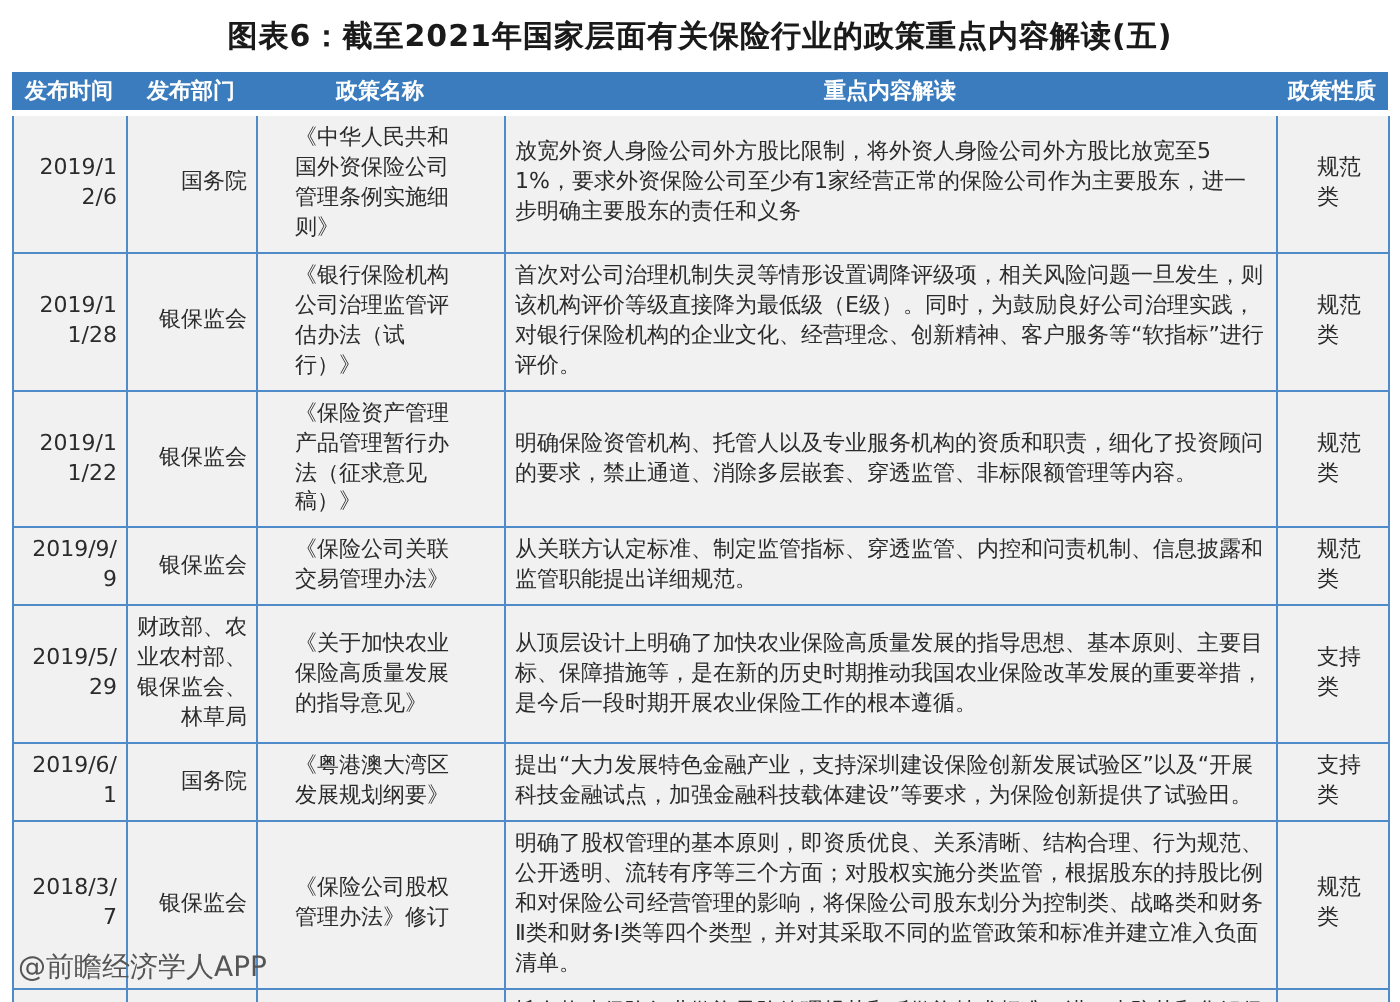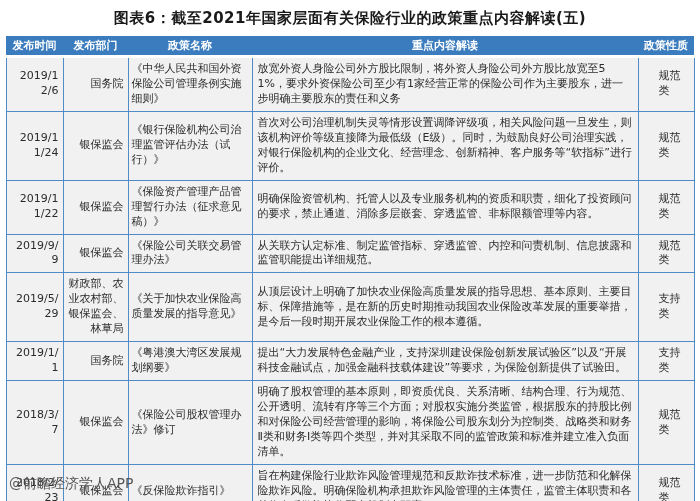--- a/index.html
+++ b/index.html
@@ -48,21 +48,21 @@
     color: #2b2b2b;
     word-break: break-all;
   }
   col.c-date   { width: 57px; }
   col.c-dept   { width: 65px; }
   col.c-policy { width: 124px; }
   col.c-content{ width: 386px; }
   col.c-nature { width: 56px; }
   td.td-date   { text-align: right; padding-right: 4px; }
   td.td-dept   { text-align: right; padding-left: 4px; }
-  td.td-policy { text-align: left; padding: 4px 3px; }
+  td.td-policy { text-align: left; padding: 4px 19px; }
   td.td-content{ text-align: left; padding: 4px 5px; }
   td.td-nature { text-align: left; padding-left: 20px; }
   .footer {
     position: absolute;
     left: 0; right: 0; bottom: 8px;
     display: flex;
     justify-content: space-between;
     padding: 0 9px;
     z-index: 2;
   }
@@ -132,21 +132,21 @@
     </thead>
     <tbody id="tbody">
         <tr>
           <td class="td-date">2019/12/6</td>
           <td class="td-dept">国务院</td>
           <td class="td-policy">《中华人民共和国外资保险公司管理条例实施细则》</td>
           <td class="td-content">放宽外资人身险公司外方股比限制，将外资人身险公司外方股比放宽至51%，要求外资保险公司至少有1家经营正常的保险公司作为主要股东，进一步明确主要股东的责任和义务</td>
           <td class="td-nature">规范类</td>
         </tr>
         <tr>
-          <td class="td-date">2019/11/24</td>
+          <td class="td-date">2019/11/28</td>
           <td class="td-dept">银保监会</td>
           <td class="td-policy">《银行保险机构公司治理监管评估办法（试行）》</td>
           <td class="td-content">首次对公司治理机制失灵等情形设置调降评级项，相关风险问题一旦发生，则该机构评价等级直接降为最低级（E级）。同时，为鼓励良好公司治理实践，对银行保险机构的企业文化、经营理念、创新精神、客户服务等“软指标”进行评价。</td>
           <td class="td-nature">规范类</td>
         </tr>
         <tr>
           <td class="td-date">2019/11/22</td>
           <td class="td-dept">银保监会</td>
           <td class="td-policy">《保险资产管理产品管理暂行办法（征求意见稿）》</td>
           <td class="td-content">明确保险资管机构、托管人以及专业服务机构的资质和职责，细化了投资顾问的要求，禁止通道、消除多层嵌套、穿透监管、非标限额管理等内容。</td>
@@ -160,21 +160,21 @@
           <td class="td-nature">规范类</td>
         </tr>
         <tr>
           <td class="td-date">2019/5/29</td>
           <td class="td-dept">财政部、农业农村部、银保监会、林草局</td>
           <td class="td-policy">《关于加快农业保险高质量发展的指导意见》</td>
           <td class="td-content">从顶层设计上明确了加快农业保险高质量发展的指导思想、基本原则、主要目标、保障措施等，是在新的历史时期推动我国农业保险改革发展的重要举措，是今后一段时期开展农业保险工作的根本遵循。</td>
           <td class="td-nature">支持类</td>
         </tr>
         <tr>
-          <td class="td-date">2019/1/1</td>
+          <td class="td-date">2019/6/1</td>
           <td class="td-dept">国务院</td>
           <td class="td-policy">《粤港澳大湾区发展规划纲要》</td>
           <td class="td-content">提出“大力发展特色金融产业，支持深圳建设保险创新发展试验区”以及“开展科技金融试点，加强金融科技载体建设”等要求，为保险创新提供了试验田。</td>
           <td class="td-nature">支持类</td>
         </tr>
         <tr>
           <td class="td-date">2018/3/7</td>
           <td class="td-dept">银保监会</td>
           <td class="td-policy">《保险公司股权管理办法》修订</td>
           <td class="td-content">明确了股权管理的基本原则，即资质优良、关系清晰、结构合理、行为规范、公开透明、流转有序等三个方面；对股权实施分类监管，根据股东的持股比例和对保险公司经营管理的影响，将保险公司股东划分为控制类、战略类和财务Ⅱ类和财务Ⅰ类等四个类型，并对其采取不同的监管政策和标准并建立准入负面清单。</td>

